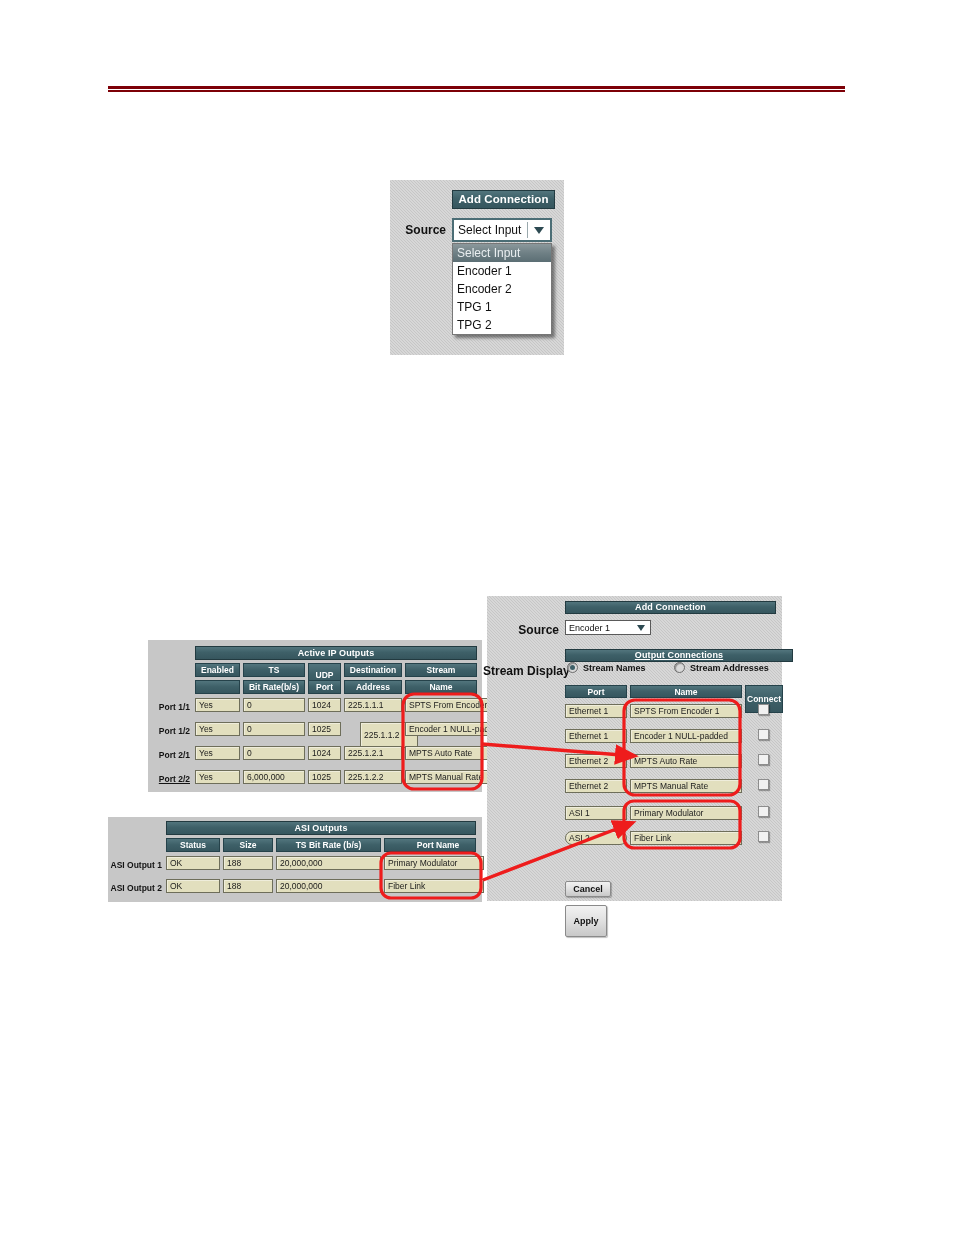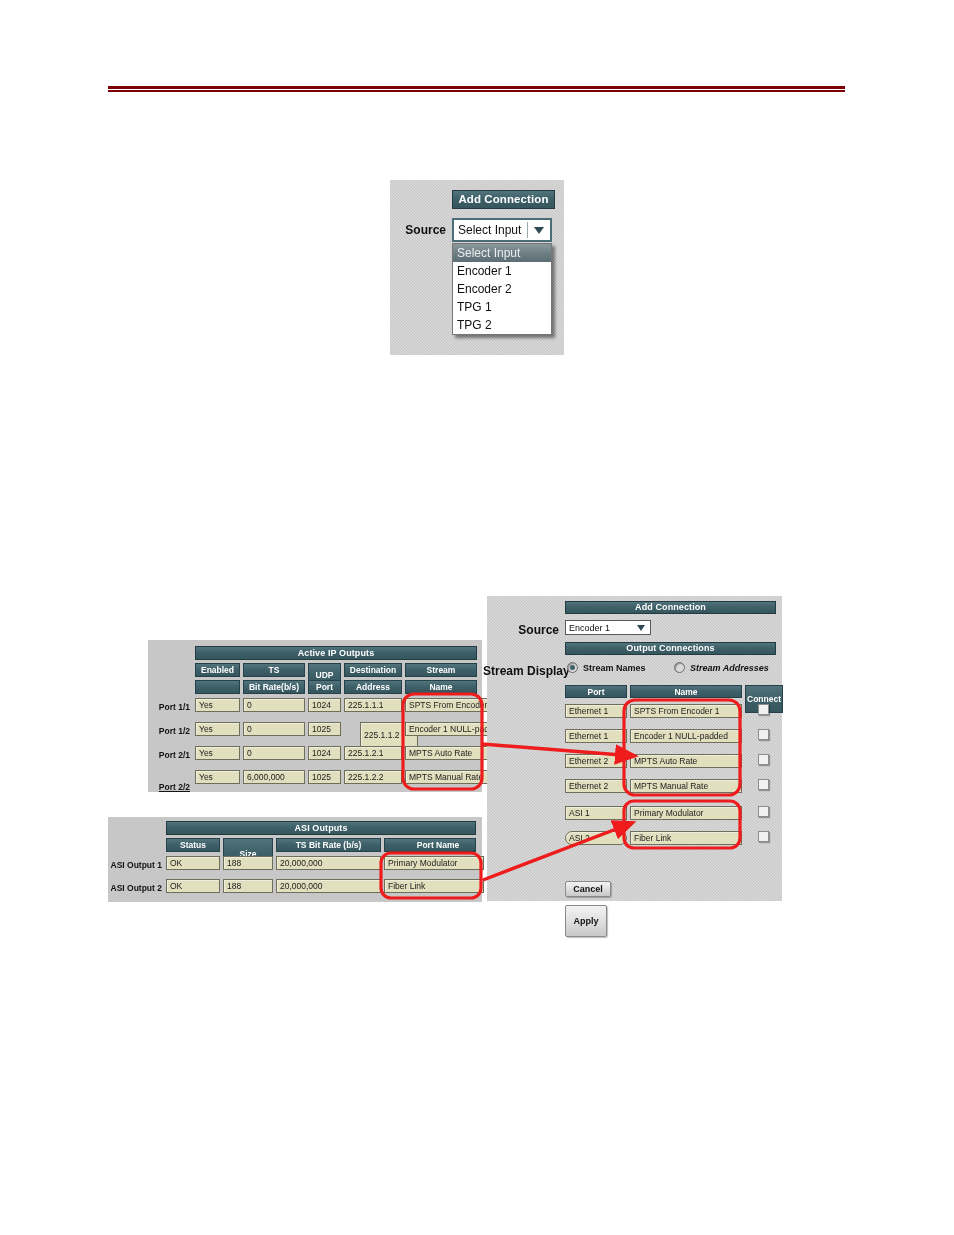--- a/index.html
+++ b/index.html
@@ -361,34 +361,34 @@
   <div class="field" style="left:212px; top:82px; width:58px; height:26px;">225.1.1.2</div>
   <div class="field" style="left:257px; top:82px; width:101px; height:14px;">Encoder 1 NULL-padded</div>
 
   <div class="rowlabel" style="left:0px; top:110px; width:42px;">Port 2/1</div>
   <div class="field" style="left:47px;  top:106px; width:45px; height:14px;">Yes</div>
   <div class="field" style="left:95px;  top:106px; width:62px; height:14px;">0</div>
   <div class="field" style="left:160px; top:106px; width:33px; height:14px;">1024</div>
   <div class="field" style="left:196px; top:106px; width:58px; height:14px;">225.1.2.1</div>
   <div class="field" style="left:257px; top:106px; width:101px; height:14px;">MPTS Auto Rate</div>
 
-  <div class="rowlabel" style="left:0px; top:142px; width:42px;text-decoration:underline;">Port 2/2</div>
+  <div class="rowlabel" style="left:0px; top:134px; width:42px;text-decoration:underline;">Port 2/2</div>
   <div class="field" style="left:47px;  top:130px; width:45px; height:14px;">Yes</div>
   <div class="field" style="left:95px;  top:130px; width:62px; height:14px;">6,000,000</div>
   <div class="field" style="left:160px; top:130px; width:33px; height:14px;">1025</div>
   <div class="field" style="left:196px; top:130px; width:58px; height:14px;">225.1.2.2</div>
   <div class="field" style="left:257px; top:130px; width:101px; height:14px;">MPTS Manual Rate</div>
 </div>
 
 <div class="panel-plain" id="fig-asi">
 
   <div class="barhead" style="position:absolute; left:58px; top:4px; width:310px; height:14px;">ASI Outputs</div>
 
   <div class="cellhead" style="left:58px;  top:21px; width:54px;  height:14px;">Status</div>
-  <div class="cellhead" style="left:115px; top:21px; width:50px;  height:32px;">Size</div>
+  <div class="cellhead" style="left:115px; top:21px; width:50px;  height:14px;">Size</div>
   <div class="cellhead" style="left:168px; top:21px; width:105px; height:14px;">TS Bit Rate (b/s)</div>
   <div class="cellhead" style="left:276px; top:21px; width:92px;  height:14px;padding-left:16px;">Port Name</div>
 
   <div class="rowlabel" style="left:0px; top:43px; width:54px;">ASI Output 1</div>
   <div class="field" style="left:58px;  top:39px; width:54px;  height:14px;">OK</div>
   <div class="field" style="left:115px; top:39px; width:50px;  height:14px;">188</div>
   <div class="field" style="left:168px; top:39px; width:105px; height:14px;">20,000,000</div>
   <div class="field" style="left:276px; top:39px; width:100px; height:14px;">Primary Modulator</div>
 
   <div class="rowlabel" style="left:0px; top:66px; width:54px;">ASI Output 2</div>
@@ -404,29 +404,29 @@
 
   <div class="sidelabel" style="left:14px; top:27px; width:58px;">Source</div>
 
   <div class="selectbox" style="left:78px; top:24px; width:86px; height:15px;">
     <span class="sb-text">Encoder 1</span>
     <span class="sb-arrow">
         <span class="chev-sm"></span>
       </span>
   </div>
 
-  <div class="barhead" style="position:absolute; left:78px; top:46px; width:211px; height:13px;">Output Connections</div>
+  <div class="barhead" style="position:absolute; left:78px; top:53px; width:228px; height:13px;text-decoration:underline;">Output Connections</div>
 
   <div class="sidelabel" style="left:-4px; top:68px; width:76px;">Stream Display</div>
 
   <div class="radio-wrap" style="left:80px; top:66px;">
     <span class="radio on"></span>
     <span>Stream Names</span>
   </div>
-  <div class="radio-wrap" style="left:187px; top:66px;font-style:italic;">
+  <div class="radio-wrap" style="left:187px; top:66px;">
     <span class="radio"></span>
     <span>Stream Addresses</span>
   </div>
 
   <div class="cellhead" style="left:78px;  top:89px; width:62px;  height:13px;">Port</div>
   <div class="cellhead" style="left:143px; top:89px; width:112px; height:13px;">Name</div>
   <div class="cellhead" style="left:258px; top:89px; width:38px;  height:28px;">Connect</div>
 
   <div class="field" style="left:78px;  top:108px; width:62px;  height:14px;">Ethernet 1</div>
   <div class="field" style="left:143px; top:108px; width:112px; height:14px;">SPTS From Encoder 1</div>

